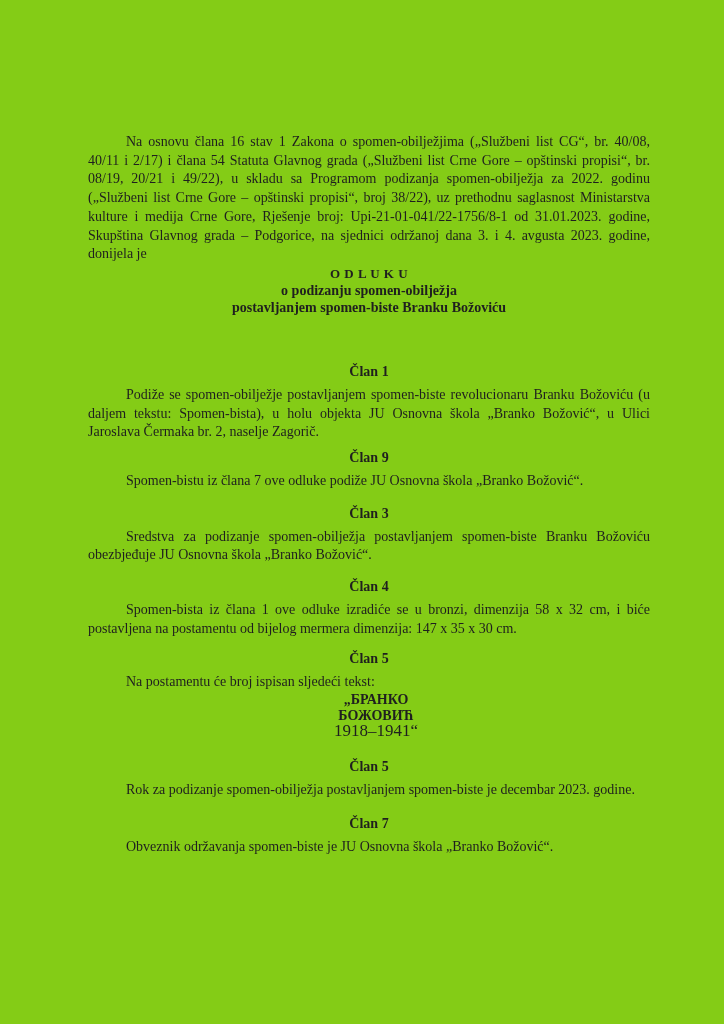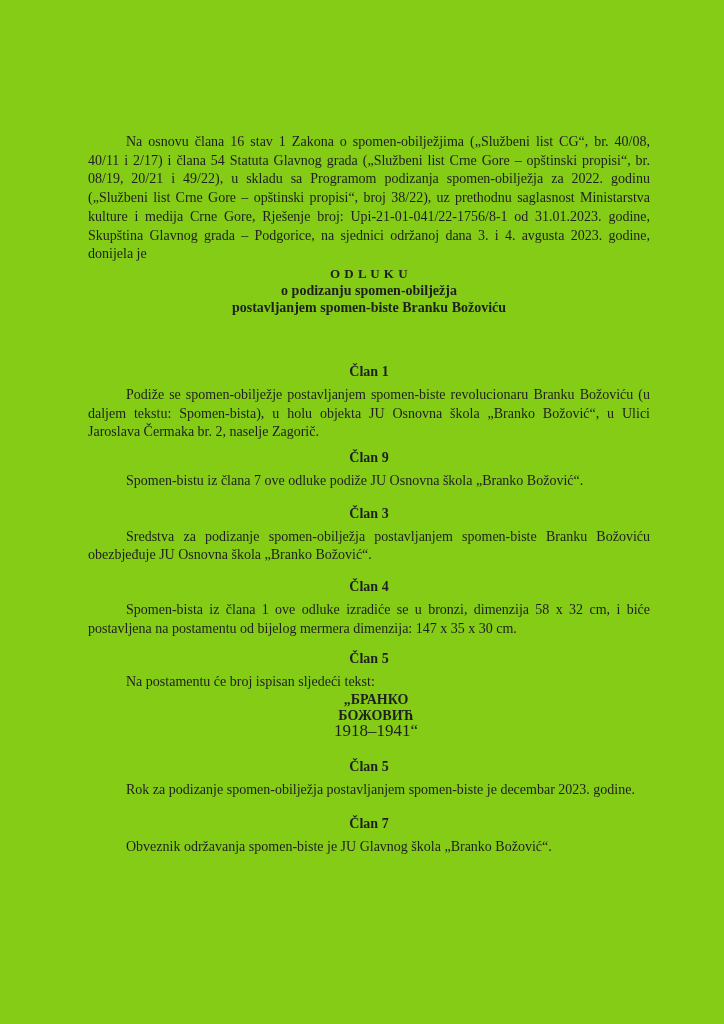--- a/index.html
+++ b/index.html
@@ -106,16 +106,16 @@
     </div>
   </section>
 
   <section class="a6">
     <h3>Član 5</h3>
     <p>Rok za podizanje spomen-obilježja postavljanjem spomen-biste je decembar 2023. godine.</p>
   </section>
 
   <section class="a7">
     <h3>Član 7</h3>
-    <p>Obveznik održavanja spomen-biste je JU Glavnog škola „Branko Božović“.</p>
+    <p>Obveznik održavanja spomen-biste je JU Osnovna škola „Branko Božović“.</p>
   </section>
 
 </div>
 
 </body></html>

